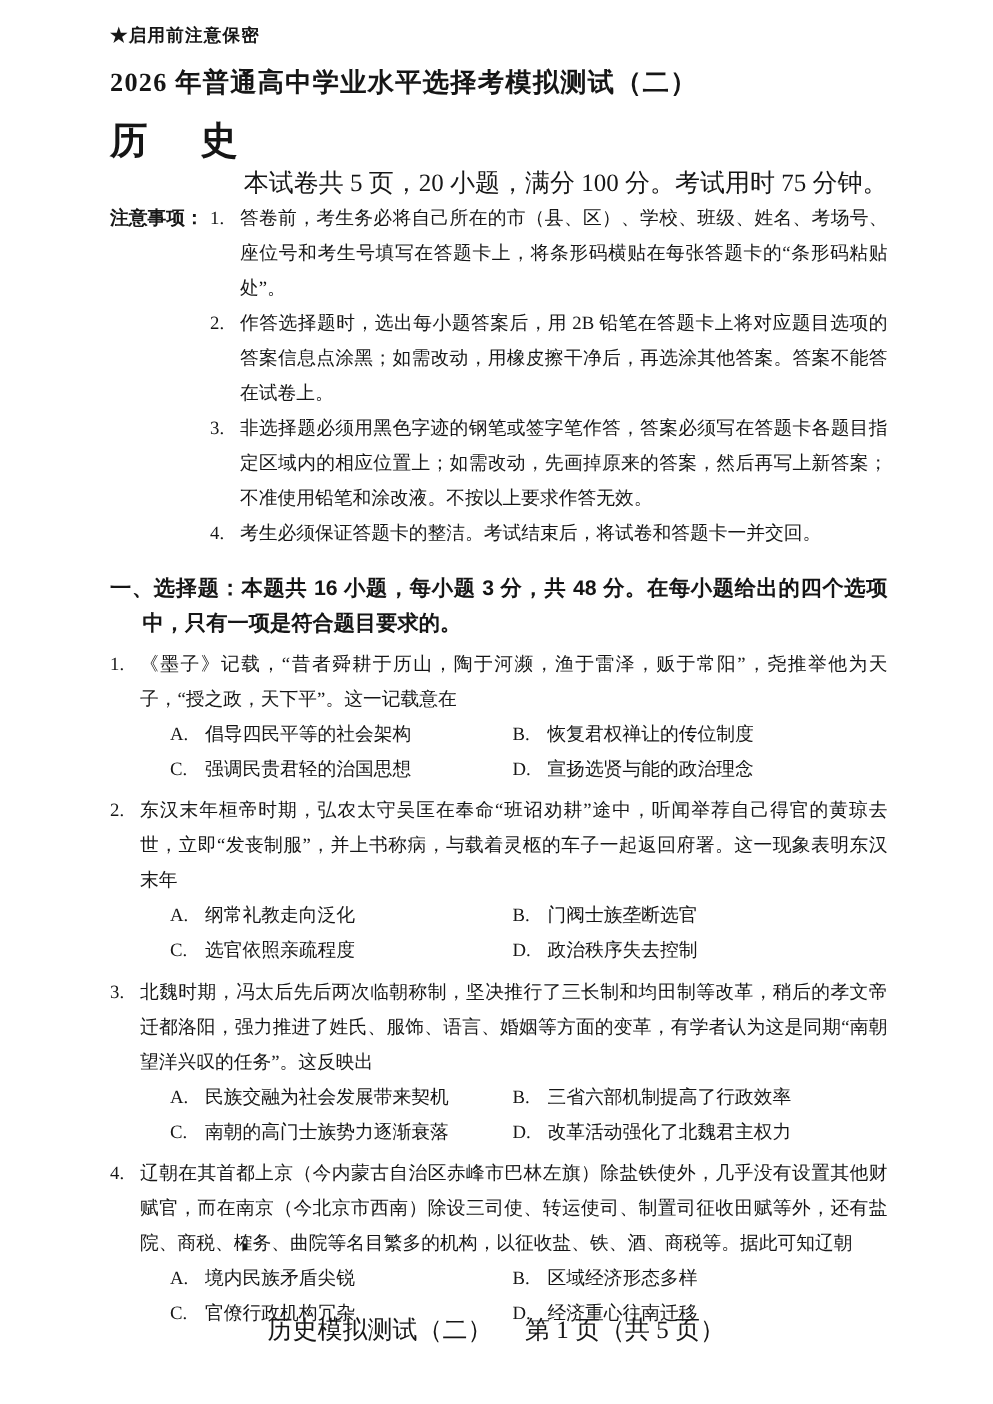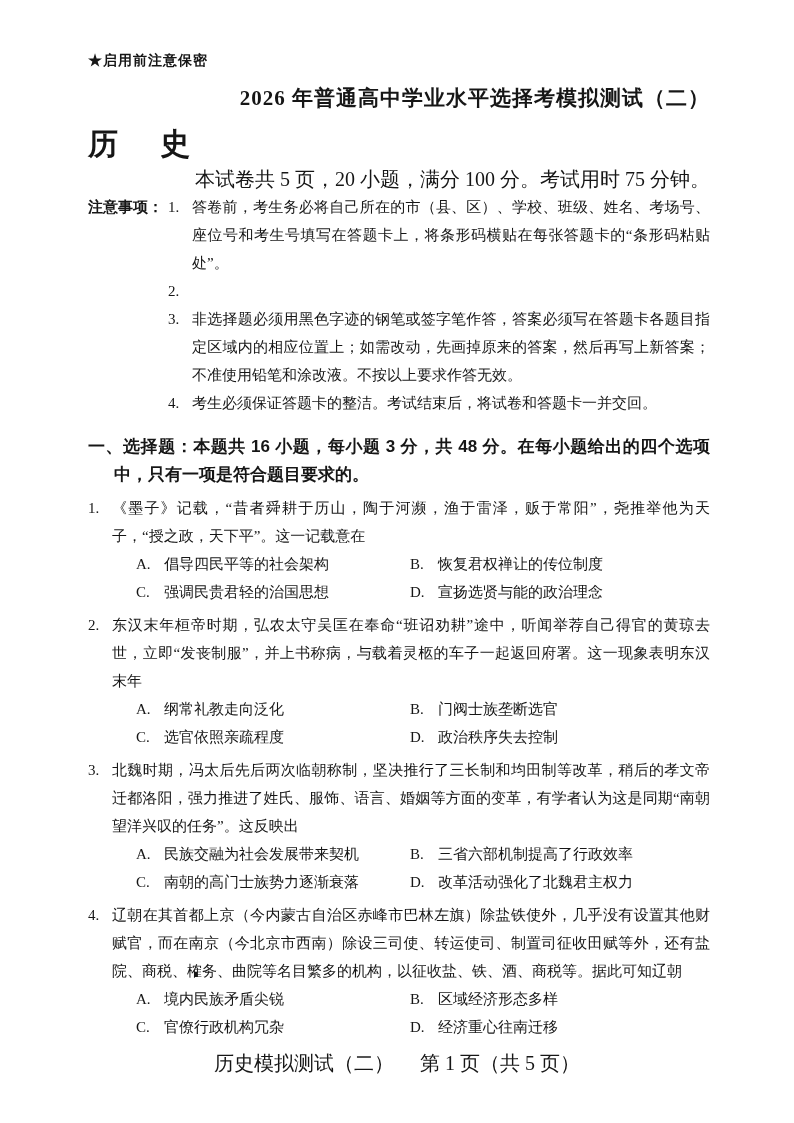--- a/index.html
+++ b/index.html
@@ -11,31 +11,31 @@
     width: 794px;
     height: 1123px;
     position: relative;
     overflow: hidden;
     font-family: "Liberation Serif", serif;
     color: #161616;
   }
   .sheet {
     position: absolute;
     inset: 0;
-    padding: 52px 84px 0 88px;
+    padding: 20px 84px 0 88px;
     box-sizing: border-box;
   }
   .secrecy {
     font-family: "Liberation Sans", sans-serif;
     font-weight: bold;
     font-size: 14px;
     letter-spacing: 1px;
   }
   .title {
-    text-align: right;
+    text-align: left;
     font-size: 21px;
     font-weight: bold;
     margin-top: 14px;
     letter-spacing: 1px;
   }
   .subject {
     text-align: left;
     font-size: 30px;
     font-weight: bold;
     margin-top: 12px;
@@ -120,20 +120,21 @@
 
   <div class="notes">
     <div class="note-row">
       <span class="notes-label">注意事项：</span>
       <span class="note-num">1.</span>
       <div class="note-text">答卷前，考生务必将自己所在的市（县、区）、学校、班级、姓名、考场号、座位号和考生号填写在答题卡上，将条形码横贴在每张答题卡的“条形码粘贴处”。</div>
     </div>
     <div class="note-row">
       <span class="notes-label"></span>
       <span class="note-num">2.</span>
+      <div class="note-text">作答选择题时，选出每小题答案后，用 2B 铅笔在答题卡上将对应题目选项的答案信息点涂黑；如需改动，用橡皮擦干净后，再选涂其他答案。答案不能答在试卷上。</div>
     </div>
     <div class="note-row">
       <span class="notes-label"></span>
       <span class="note-num">3.</span>
       <div class="note-text">非选择题必须用黑色字迹的钢笔或签字笔作答，答案必须写在答题卡各题目指定区域内的相应位置上；如需改动，先画掉原来的答案，然后再写上新答案；不准使用铅笔和涂改液。不按以上要求作答无效。</div>
     </div>
     <div class="note-row">
       <span class="notes-label"></span>
       <span class="note-num">4.</span>
       <div class="note-text">考生必须保证答题卡的整洁。考试结束后，将试卷和答题卡一并交回。</div>

